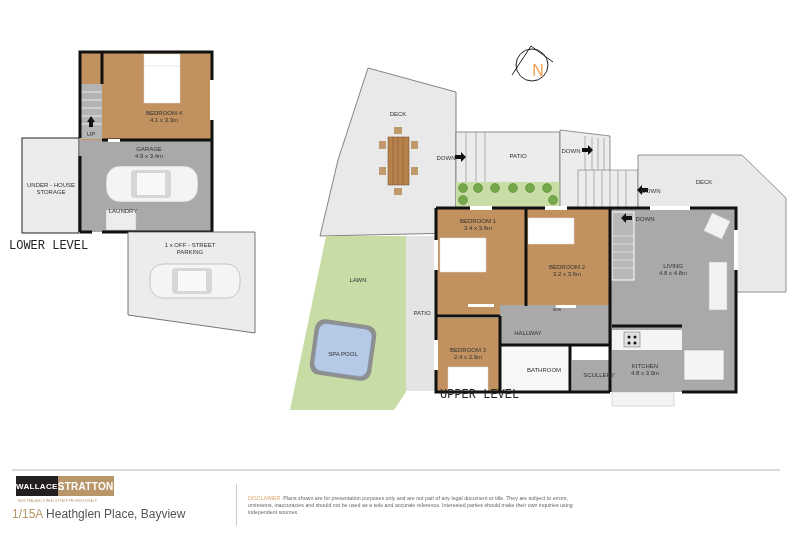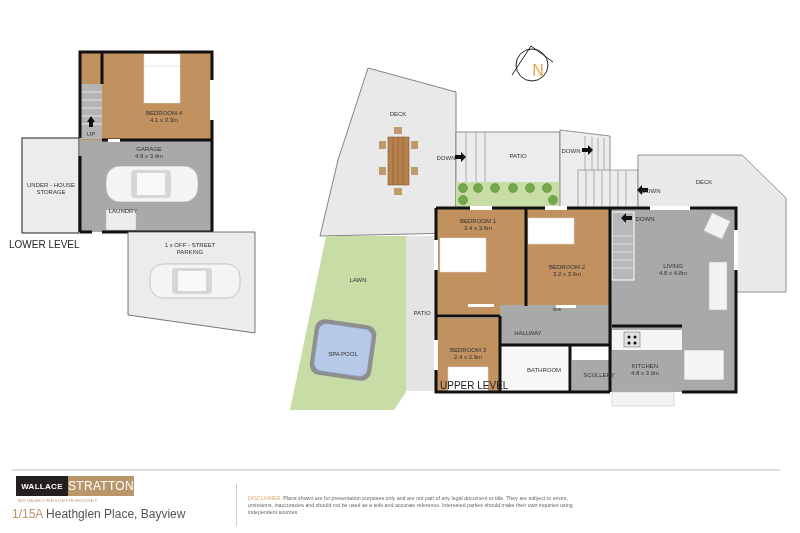--- a/index.html
+++ b/index.html
@@ -1,25 +1,25 @@
 <!DOCTYPE html>
 <html><head>
 <meta charset="utf-8">
 <style>
   html,body{margin:0;padding:0;background:#fff;}
   body{width:800px;height:533px;position:relative;overflow:hidden;font-family:"Liberation Sans",sans-serif;}
   .abs{position:absolute;}
   .lbl{position:absolute;font-family:"Liberation Sans",sans-serif;font-size:6px;color:#333;text-align:center;line-height:8px;white-space:nowrap;transform:translateX(-50%);}
-  .lvl{position:absolute;font-family:Liberation Sans, sans-serif;font-size:10px;color:#222;white-space:nowrap;}
+  .lvl{position:absolute;font-family:Liberation Mono, monospace;font-size:12px;color:#222;white-space:nowrap;}
   svg{position:absolute;left:0;top:0;}
   .divider{position:absolute;left:12px;top:469px;width:768px;height:2px;background:#ddd;}
   .vsep{position:absolute;left:236px;top:484px;width:1px;height:42px;background:#ccc;}
-  .logo{position:absolute;left:16px;top:476px;width:118px;height:20px;display:flex;}
+  .logo{position:absolute;left:16px;top:476px;width:95px;height:20px;display:flex;}
   .logo-l{background:#231f20;color:#fff;font-size:8px;font-weight:bold;letter-spacing:0.3px;display:flex;align-items:center;justify-content:center;width:52px;}
-  .logo-r{background:#b8966a;color:#fff;font-size:12px;font-weight:normal;letter-spacing:0.3px;display:flex;align-items:center;justify-content:center;flex:1;}
+  .logo-r{background:#b8966a;color:#fff;font-size:10px;font-weight:bold;letter-spacing:0.3px;display:flex;align-items:center;justify-content:center;flex:1;}
   .tagline{position:absolute;left:18px;top:499px;font-size:3px;color:#b8966a;letter-spacing:0.2px;white-space:nowrap;}
   .address{position:absolute;left:12px;top:507px;font-size:12px;color:#555;white-space:nowrap;}
   .address .num{color:#b8966a;}
   .disc{position:absolute;left:248px;top:495px;font-size:5.3px;line-height:7px;color:#666;width:330px;}
   .disc .hd{color:#d9a86a;}
 </style>
 </head>
 <body>
 
 <svg width="800" height="470" viewBox="0 0 800 470">
@@ -239,21 +239,21 @@
 <div class="lbl" style="left:704px;top:178px;">DECK</div>
 <div class="lbl" style="left:358px;top:276px;">LAWN</div>
 <div class="lbl" style="left:343px;top:350px;">SPA POOL</div>
 <div class="lbl" style="left:422px;top:309px;">PATIO</div>
 
 <div class="lbl" style="left:446px;top:154px;">DOWN</div>
 <div class="lbl" style="left:571px;top:147px;">DOWN</div>
 <div class="lbl" style="left:651px;top:187px;">DOWN</div>
 <div class="lbl" style="left:645px;top:215px;">DOWN</div>
 
-<div class="lvl" style="left:440px;top:380px;">UPPER LEVEL</div>
+<div class="lvl" style="left:440px;top:388px;">UPPER LEVEL</div>
 
 <div class="divider"></div>
 <div class="logo">
   <div class="logo-l">WALLACE</div>
   <div class="logo-r">STRATTON</div>
 </div>
 <div class="tagline">NEW ZEALAND'S REAL ESTATE PROFESSIONALS</div>
 <div class="address"><span class="num">1/15A</span><span> Heathglen Place, Bayview</span></div>
 <div class="vsep"></div>
 <div class="disc"><span class="hd">DISCLAIMER:</span><span> Plans shown are for presentation purposes only and are not part of any legal document or title. They are subject to errors, omissions, inaccuracies and should not be used as a sole and accurate reference. Interested parties should make their own inquiries using independent sources.</span></div>

